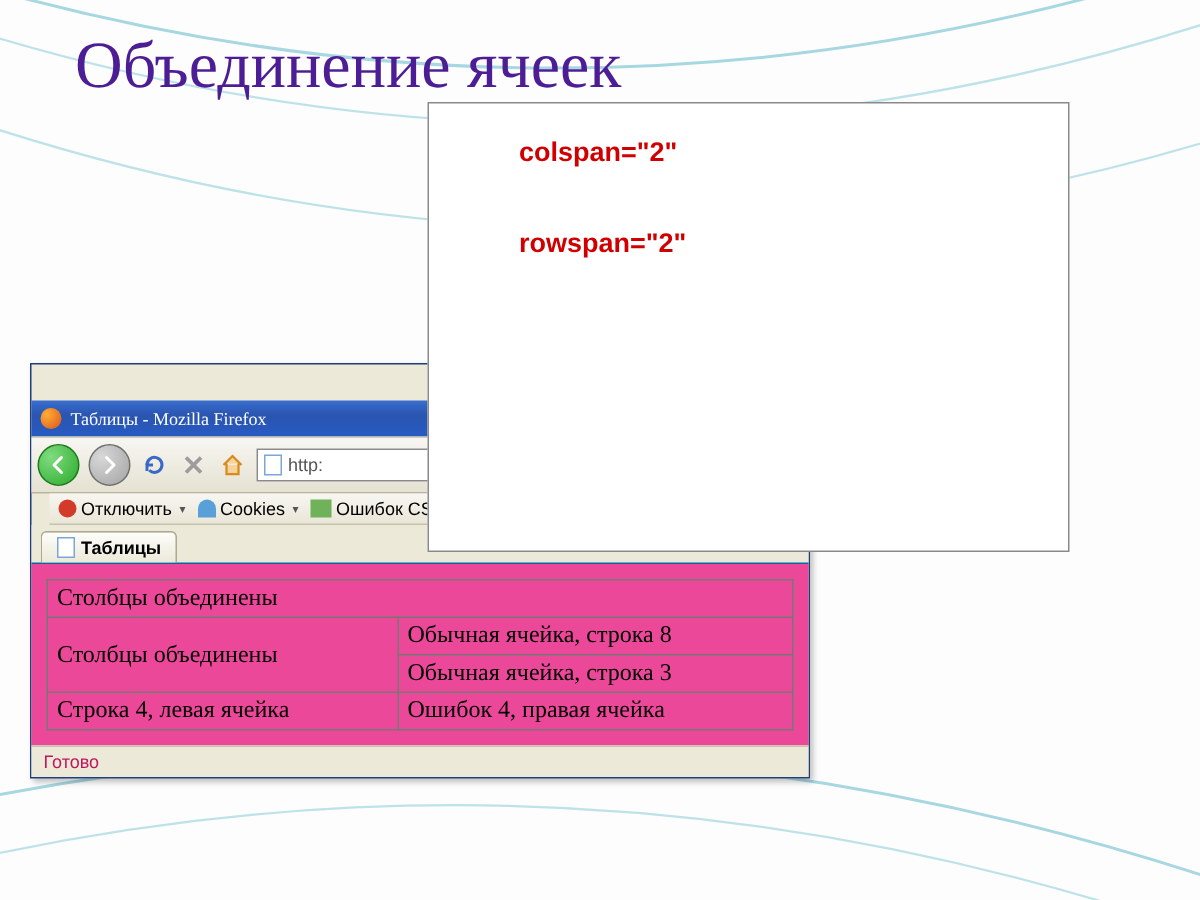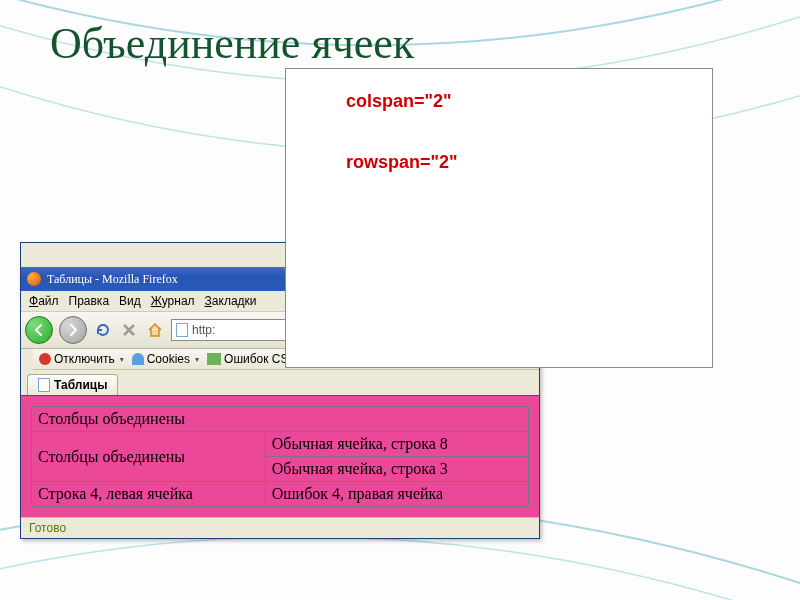--- a/index.html
+++ b/index.html
@@ -17,21 +17,21 @@
     inset: 0;
     z-index: 0;
     pointer-events: none;
   }
   .bg-curves svg { width: 100%; height: 100%; }
   .slide-title {
     position: absolute;
     top: 18px;
     left: 50px;
     font-size: 44px;
-    color: #14532d;
+    color: #4c1d95;
     font-weight: 400;
     z-index: 1;
     font-family: "Times New Roman", serif;
   }
   
   .code-box {
     position: absolute;
     top: 68px;
     left: 285px;
     width: 428px;
@@ -147,21 +147,21 @@
     font-weight:bold;
   }
   .content {
     background:#ec4899;
     padding:10px;
   }
   table.demo { border-collapse: collapse; width: 100%; font-family: "Times New Roman", serif; font-size: 16px; }
   table.demo td { border: 1px solid #777; padding: 3px 6px; }
   .statusbar {
     background:#ece9d8;border-top:1px solid #c6c2ac;
-    padding:3px 8px;font-family:Tahoma,sans-serif;color:#4d7c0f;
+    padding:3px 8px;font-family:Tahoma,sans-serif;color:#be185d;
   }
 </style>
 </head>
 <body>
 
 <div class="bg-curves">
   <svg viewBox="0 0 800 600" preserveAspectRatio="none">
     <path d="M -50 -20 Q 400 120 850 -40" stroke="#a7d7e0" stroke-width="2" fill="none"></path>
     <path d="M -50 10  Q 400 160 850 0" stroke="#bde2e8" stroke-width="1.5" fill="none"></path>
     <path d="M -50 70  Q 400 230 850 80" stroke="#bde2e8" stroke-width="1.5" fill="none"></path>
@@ -175,27 +175,20 @@
 <div class="code-box">
   <div class="code-line">colspan="2"</div>
   <div class="code-line">rowspan="2"</div>
 </div>
 
 <div class="browser">
   <div class="titlebar">
     <span class="ff-icon"></span>
     <span>Таблицы - Mozilla Firefox</span>
   </div>
-  <div class="menubar">
-    <span><u>Ф</u><span></span>айл</span>
-    <span>Правка</span>
-    <span>Вид</span>
-    <span><u>Ж</u>урнал</span>
-    <span><u>З</u>акладки</span>
-  </div>
   <div class="toolbar">
     <div class="nav-btn nav-back">
       <svg width="14" height="14" viewBox="0 0 14 14">
           <path d="M9 2 L4 7 L9 12" stroke="#fff" stroke-width="2" fill="none" stroke-linecap="round" stroke-linejoin="round"></path>
         </svg>
     </div>
     <div class="nav-btn nav-fwd">
       <svg width="14" height="14" viewBox="0 0 14 14">
           <path d="M5 2 L10 7 L5 12" stroke="#fff" stroke-width="2" fill="none" stroke-linecap="round" stroke-linejoin="round"></path>
         </svg>

